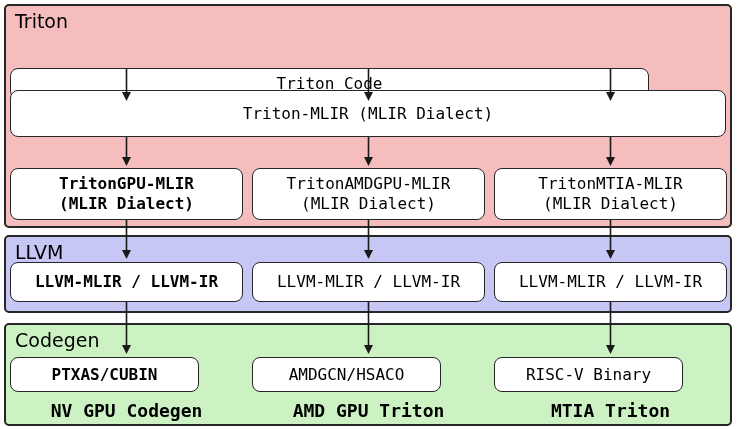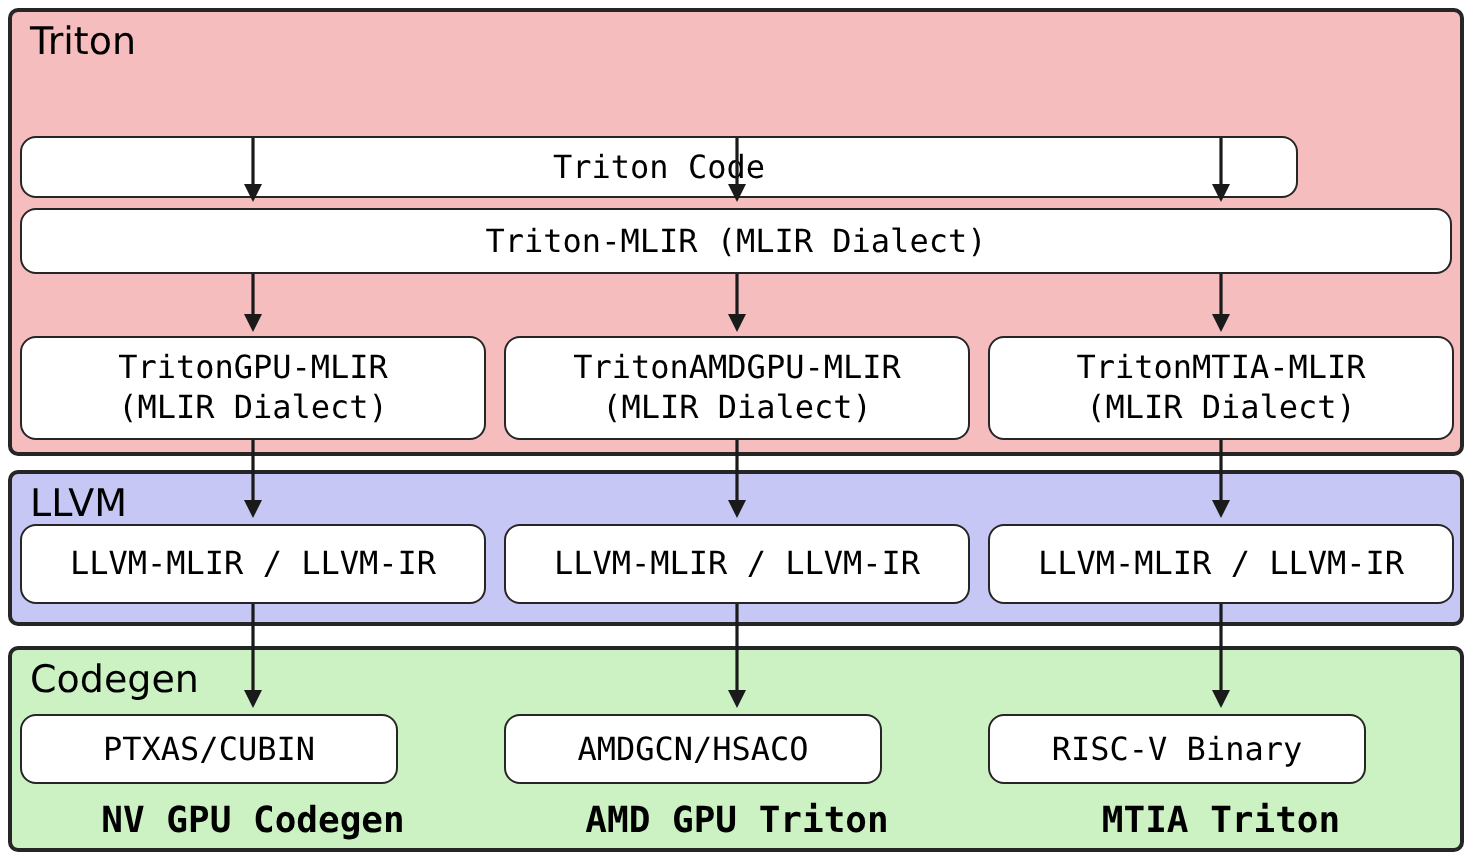--- a/index.html
+++ b/index.html
@@ -42,25 +42,25 @@
     display: flex;
     flex-direction: column;
     align-items: center;
     justify-content: center;
     text-align: center;
     font-size: 16px;
     line-height: 20px;
     white-space: nowrap;
   }
   .row1 { left: 10px; top: 36px;  width: 639px; height: 31px; margin-top: 32px; }
-  .row2 { left: 10px; top: 104px; width: 716px; height: 33px; }
+  .row2 { left: 10px; top: 90px; width: 716px; height: 47px; }
   .row3 { top: 168px; height: 52px; width: 233px; }
   .row4 { top: 262px; height: 40px; width: 233px; }
   .row5 { top: 357px; height: 35px; width: 189px; text-align: right; }
-  .col1 { left: 10px;  }
+  .col1 { left: 10px; font-weight: bold;  }
   .col2 { left: 252px; }
   .col3 { left: 494px; }
   .caption {
     position: absolute;
     top: 399px;
     width: 233px;
     text-align: center;
     font-size: 18px;
     font-weight: bold;
     line-height: 24px;

